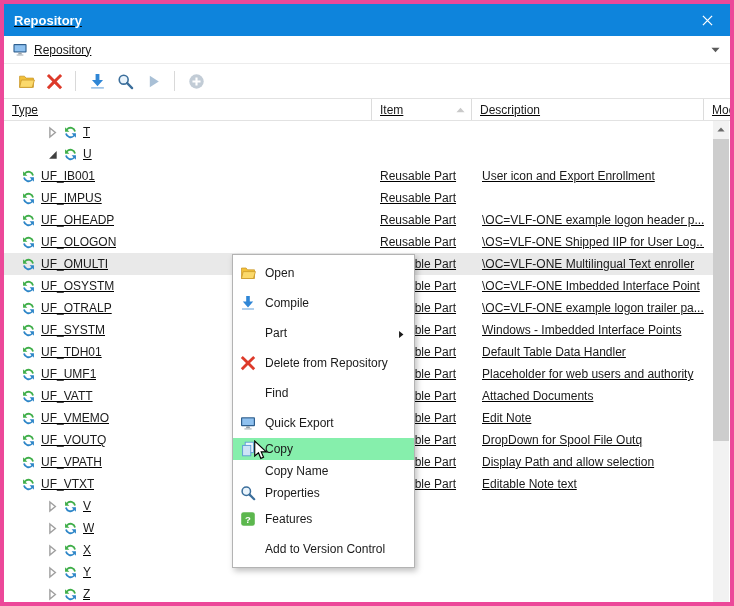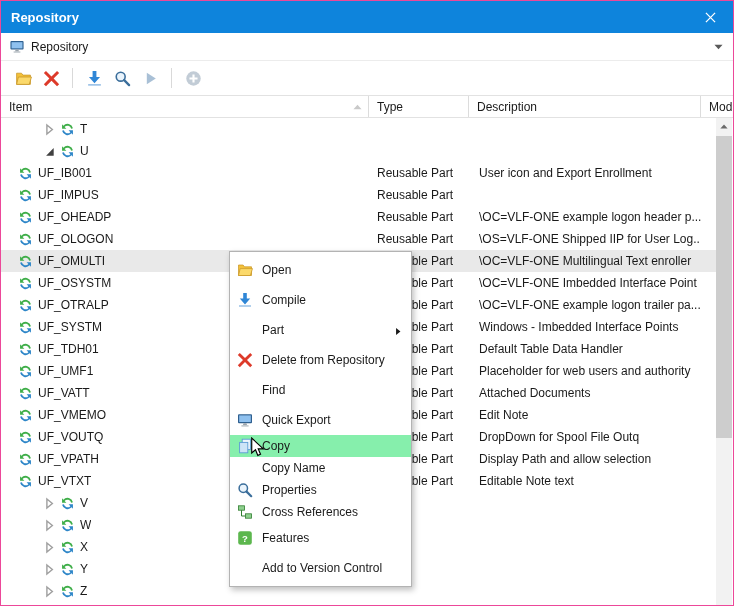--- a/index.html
+++ b/index.html
@@ -1,16 +1,16 @@
 <!DOCTYPE html>
 <html><head>
 <meta charset="utf-8">
 <style>
   html,body{margin:0;padding:0;background:#cfd6dd;font-family:"Liberation Sans",sans-serif;}
-  .window{position:relative;width:734px;height:606px;background:#fff;border:1px solid #ec4899;box-sizing:border-box;overflow:hidden;}
+  .window{position:relative;width:734px;height:606px;background:#fff;border:4px solid #ec4899;box-sizing:border-box;overflow:hidden;text-decoration:underline;}
 
   
   .titlebar{height:32px;background:#0e84dc;display:flex;align-items:center;}
   .title{flex:1;color:#fff;font-size:13px;font-weight:bold;padding-left:10px;}
   .close-btn{width:45px;height:32px;display:flex;align-items:center;justify-content:center;cursor:default;}
   .close-btn .ic{width:11px;height:11px;}
 
   
   .combo-row{height:27px;display:flex;align-items:center;padding:0 8px;border-bottom:1px solid #ececec;font-size:12px;color:#1a1a1a;}
   .combo-ic{width:16px;height:15px;margin-right:6px;}
@@ -147,29 +147,29 @@
           <svg viewBox="0 0 16 16">
             <circle cx="8" cy="8" r="6.8" fill="#c2ccd6"></circle>
             <path d="M7 4.2h2v2.8h2.8v2H9v2.8H7V9H4.2V7H7z" fill="#fff"></path>
           </svg>
         </span>
       </div>
     </div>
 
   <div class="grid-header gridcols">
     <div class="hcell">
+      <span>Type</span>
+    </div>
+    <div class="hcell">
       <span>Item</span>
       <span class="ic sort">
           <svg viewBox="0 0 10 6">
             <path d="M5 .5l4.5 5H.5z" fill="#c9c9c9"></path>
           </svg>
         </span>
-    </div>
-    <div class="hcell">
-      <span>Type</span>
     </div>
     <div class="hcell">
       <span>Description</span>
     </div>
     <div class="hcell last">
       <span>Mod</span>
     </div>
   </div>
 
   <div class="content">
@@ -558,29 +558,20 @@
         <span class="mi-sub"></span>
       </div>
       <div class="mitem compact">
         <span class="mi-icon"><svg viewBox="0 0 16 16">
             <circle cx="6.3" cy="6.3" r="4.2" fill="#eaf4fc" stroke="#3b6e9b" stroke-width="1.5"></circle>
             <path d="M9.6 9.6l4.6 4.6" stroke="#3b6e9b" stroke-width="2.2" stroke-linecap="round"></path>
           </svg></span>
         <span class="mi-label">Properties</span>
         <span class="mi-sub"></span>
       </div>
-      <div class="mitem compact">
-        <span class="mi-icon"><svg viewBox="0 0 16 16">
-            <rect x="1.5" y="1.8" width="6" height="4.4" fill="#8fd08f" stroke="#2f7d2f" stroke-width=".8"></rect>
-            <rect x="8.5" y="9.8" width="6" height="4.4" fill="#8fd08f" stroke="#2f7d2f" stroke-width=".8"></rect>
-            <path d="M4.5 6.2v5.8h4" fill="none" stroke="#2f7d2f" stroke-width="1"></path>
-          </svg></span>
-        <span class="mi-label">Cross References</span>
-        <span class="mi-sub"></span>
-      </div>
       <div class="mitem">
         <span class="mi-icon"><svg viewBox="0 0 16 16">
             <rect x="1.2" y="1.2" width="13.6" height="13.6" rx="2.4" fill="#5cb74e"></rect>
             <text x="8" y="11.8" text-anchor="middle" font-size="9.5" font-weight="bold" fill="#fff" font-family="Liberation Sans, sans-serif">?</text>
           </svg></span>
         <span class="mi-label">Features</span>
         <span class="mi-sub"></span>
       </div>
       <div class="mitem">
         <span class="mi-icon"></span>

